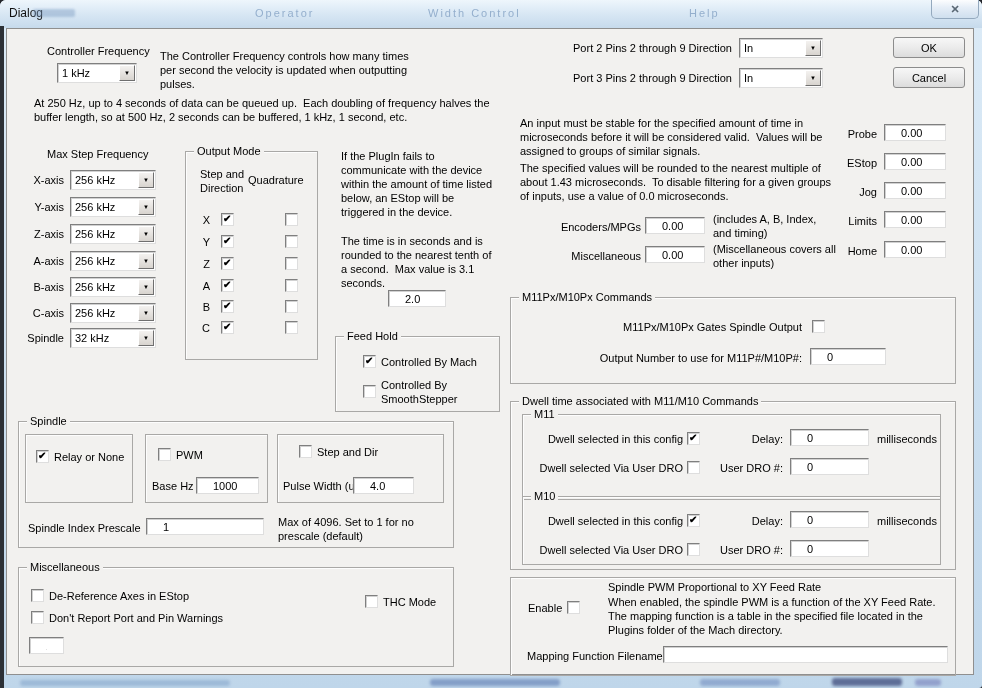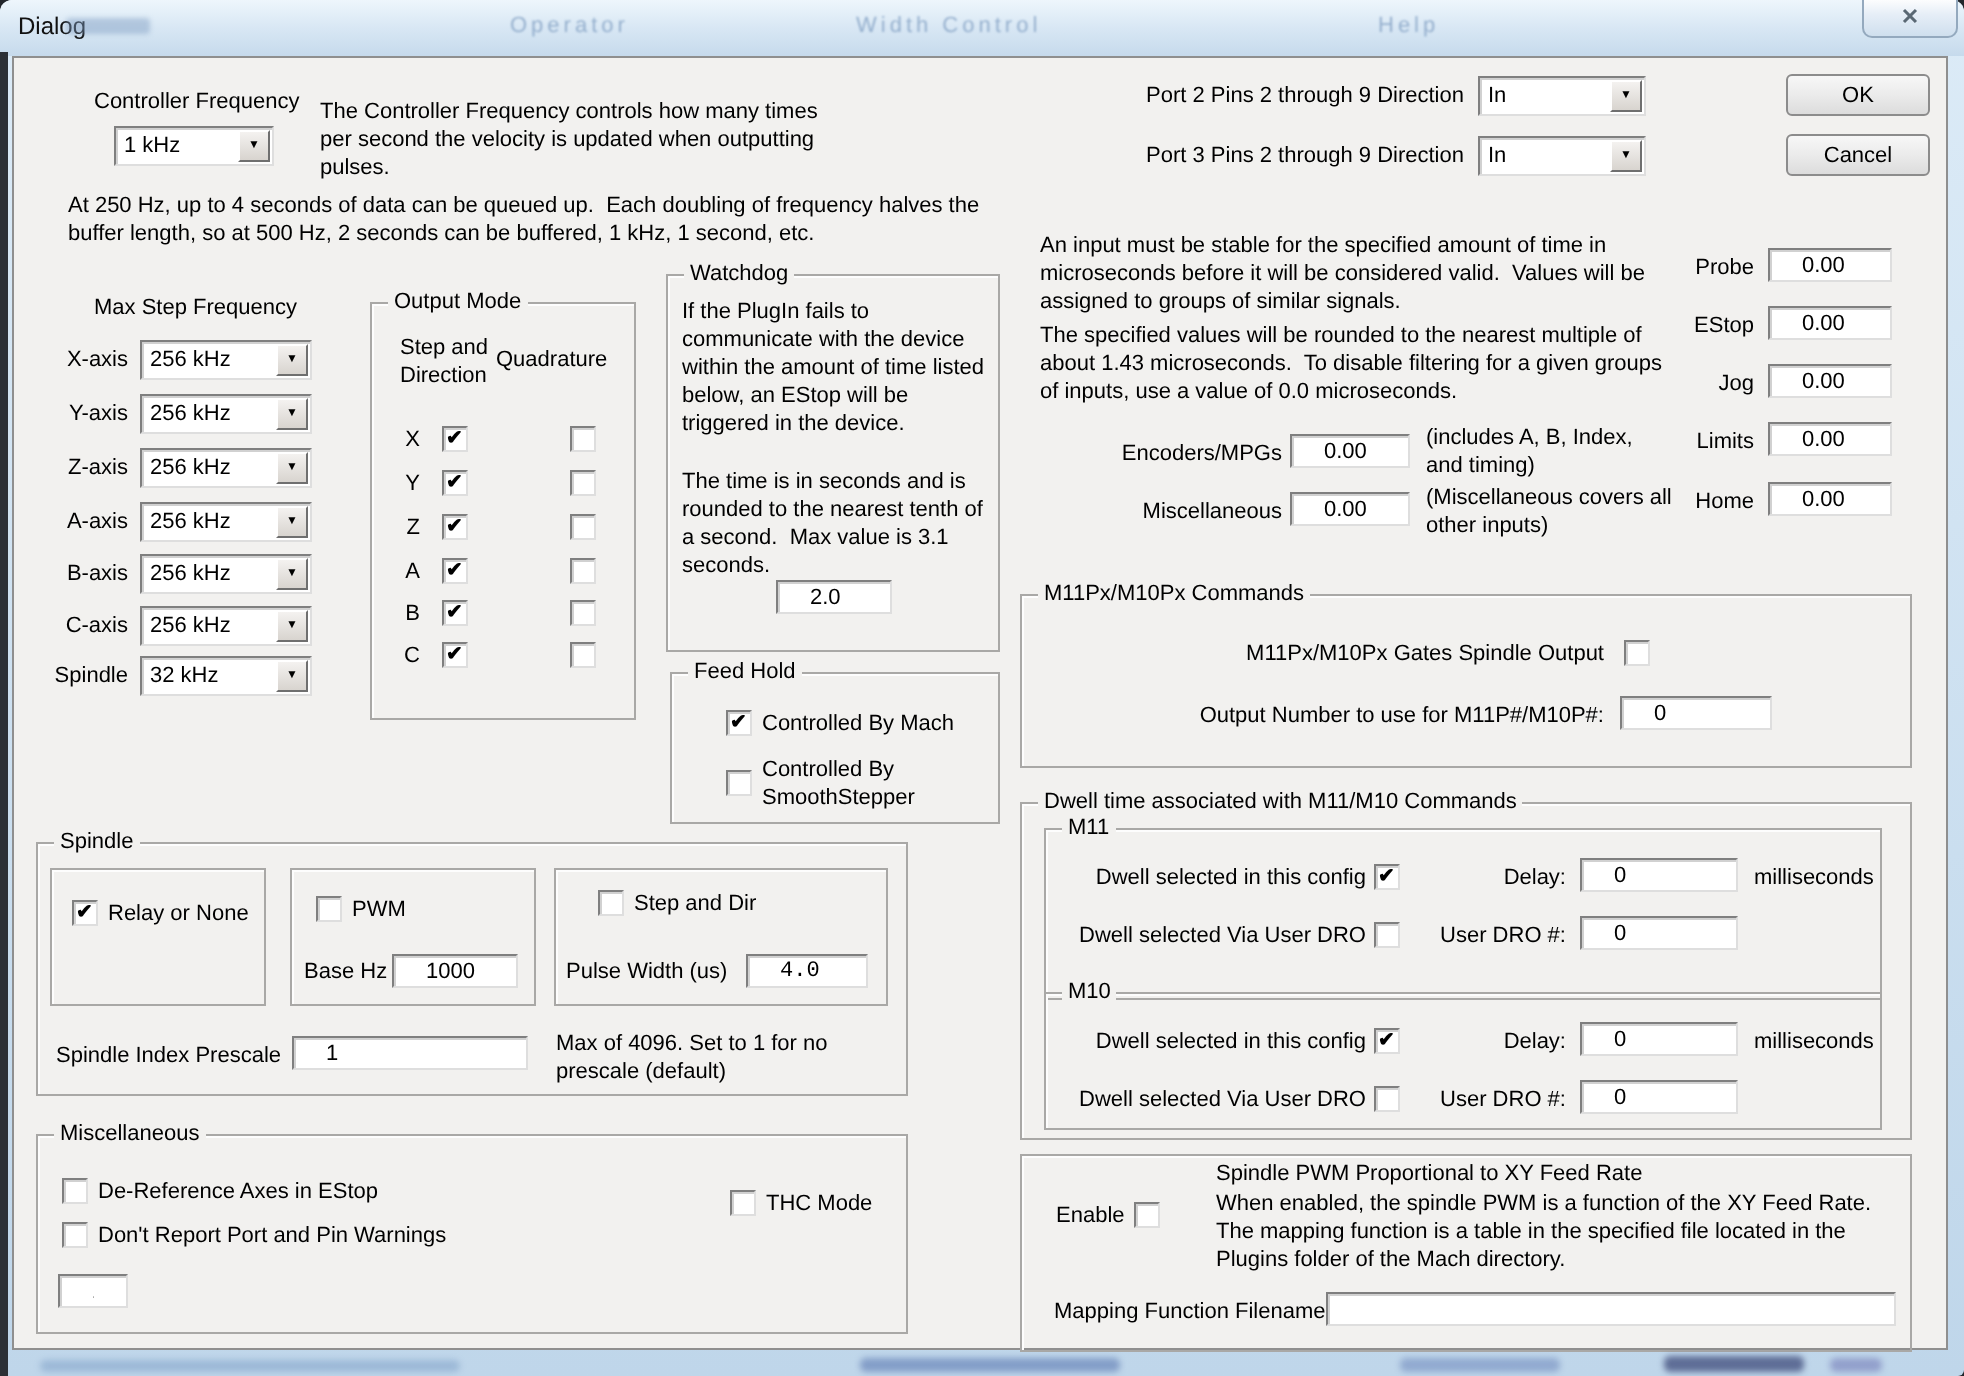--- a/index.html
+++ b/index.html
@@ -147,23 +147,20 @@
   <span class="rlbl" style="left:196px;top:280px;width:14px">A</span>
   <span class="cb checked" style="left:221px;top:279px"></span>
   <span class="cb" style="left:285px;top:279px"></span>
   <span class="rlbl" style="left:196px;top:301px;width:14px">B</span>
   <span class="cb checked" style="left:221px;top:300px"></span>
   <span class="cb" style="left:285px;top:300px"></span>
   <span class="rlbl" style="left:196px;top:322px;width:14px">C</span>
   <span class="cb checked" style="left:221px;top:321px"></span>
   <span class="cb" style="left:285px;top:321px"></span>
 
-  <div class="grp" style="left:333px;top:137px;width:167px;height:189px">
-    <span class="grp-lbl">Watchdog</span>
-  </div>
   <div class="p" style="left:341px;top:149px;width:153px">If the PlugIn fails to communicate with the device within the amount of time listed below, an EStop will be triggered in the device.</div>
   <div class="p" style="left:341px;top:234px;width:153px">The time is in seconds and is rounded to the nearest tenth of a second.  Max value is 3.1 seconds.</div>
   <input class="field" style="left: 388px; top: 290px; width: 58px;" value="2.0">
 
   <div class="grp" style="left:335px;top:336px;width:165px;height:76px">
     <span class="grp-lbl">Feed Hold</span>
   </div>
   <span class="cb checked" style="left:363px;top:355px"></span>
   <span class="lbl" style="left:381px;top:356px">Controlled By Mach</span>
   <span class="cb" style="left:363px;top:385px"></span>
@@ -235,21 +232,21 @@
   <div class="grp" style="left:145px;top:434px;width:123px;height:69px"></div>
   <span class="cb" style="left:158px;top:448px"></span>
   <span class="lbl" style="left:176px;top:449px">PWM</span>
   <span class="lbl" style="left:152px;top:480px">Base Hz</span>
   <input class="field" style="left: 196px; top: 477px; width: 63px;" value="1000">
 
   <div class="grp" style="left:277px;top:434px;width:167px;height:69px"></div>
   <span class="cb" style="left:299px;top:445px"></span>
   <span class="lbl" style="left:317px;top:446px">Step and Dir</span>
   <span class="lbl" style="left:283px;top:480px">Pulse Width (us)</span>
-  <input class="field" style="left: 373px; top: 477px; width: 61px; font-family: Liberation Mono, monospace;" value="4.0">
+  <input class="field" style="left: 353px; top: 477px; width: 61px;" value="4.0">
 
   <span class="lbl" style="left:28px;top:522px">Spindle Index Prescale</span>
   <input class="field" style="left: 146px; top: 518px; width: 118px;" value="1">
   <div class="p" style="left:278px;top:515px;width:174px">Max of 4096. Set to 1 for no prescale (default)</div>
 
   <div class="grp" style="left:18px;top:567px;width:436px;height:100px">
     <span class="grp-lbl">Miscellaneous</span>
   </div>
   <span class="cb" style="left:31px;top:589px"></span>
   <span class="lbl" style="left:49px;top:590px">De-Reference Axes in EStop</span>

